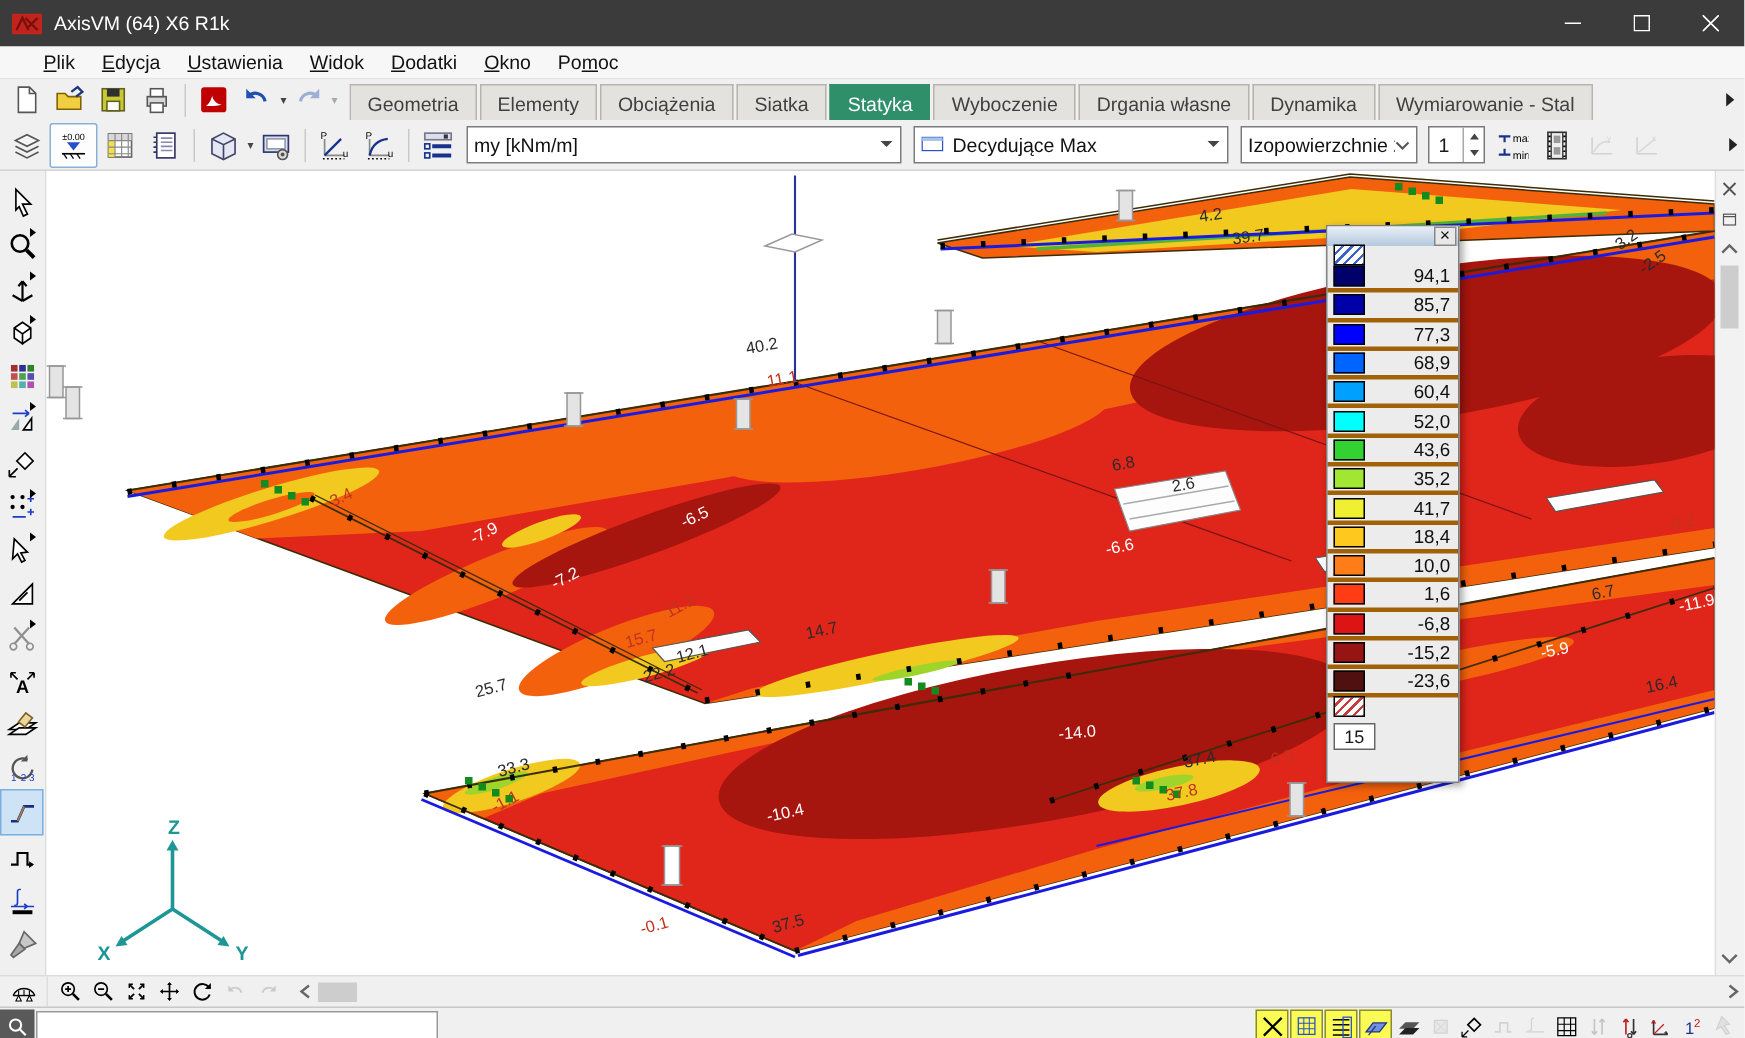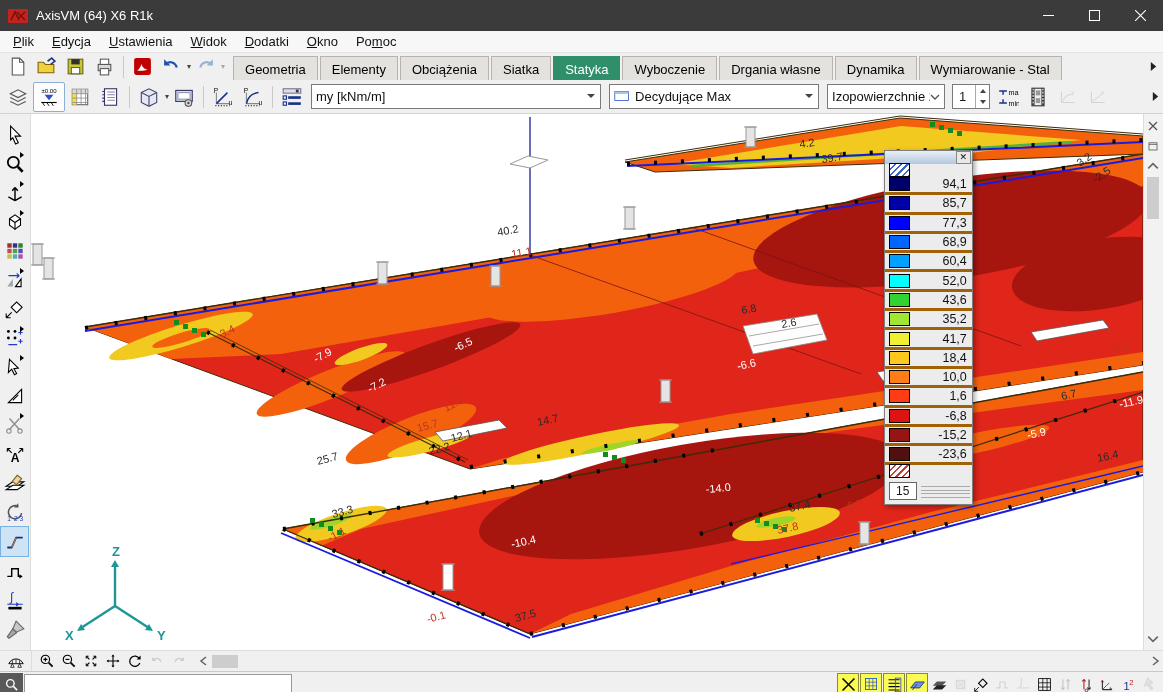--- a/index.html
+++ b/index.html
@@ -7,34 +7,34 @@
        background:#f0f0f0;font-size:13px;color:#1a1a1a;user-select:none;}
   svg{display:block}
   
   #titlebar{height:31px;background:var(--titlebar,#3b3b3b);display:flex;align-items:center;color:#fff;}
   #applogo{width:20px;height:14px;margin:0 8px 0 8px;}
   #titletext{font-size:13px;}
   #wincontrols{margin-left:auto;display:flex;height:100%;}
   .winbtn{width:46px;height:100%;display:flex;align-items:center;justify-content:center;}
   .winbtn svg{width:11px;height:11px;}
   
-  #menubar{height:21px;background:#f7f7f7;display:flex;align-items:center;padding-left:4px;border-bottom:1px solid #e3e3e3;}
+  #menubar{height:21px;background:#f7f7f7;display:flex;align-items:center;padding-left:20px;border-bottom:1px solid #e3e3e3;}
   .menuitem{padding:0 9px;color:#111;}
   .menuitem u{text-decoration:underline;}
   
   #row1{height:27px;display:flex;align-items:center;background:#f0f0f0;}
   #filebar{display:flex;align-items:center;padding-left:3px;}
   .tbtn{width:29px;height:25px;display:flex;align-items:center;justify-content:center;position:relative;}
   .tbtn svg{width:21px;height:21px;}
   .vsep{width:1px;height:22px;background:#c9c9c9;margin:0 4px;}
   .dd{font-size:8px;color:#444;margin-left:1px;}
   .disabled{filter:grayscale(1) opacity(.42);}
   #tabbar{display:flex;align-items:flex-end;height:100%;margin-left:8px;flex:1;overflow:hidden;}
   .tab{height:21px;padding:2px 11px 0 11px;background:#e4e2df;border:1px solid #b8b3ac;border-bottom:none;
-       margin-right:2px;display:flex;align-items:center;white-space:nowrap;font-size:13px;color:#000000;}
+       margin-right:2px;display:flex;align-items:center;white-space:nowrap;font-size:13px;color:#404040;}
   .tab.active{background:var(--tabgreen,#2f8f6b);color:#fff;border-color:var(--tabgreen,#2f8f6b);}
   #taboverflow{width:14px;height:21px;display:flex;align-items:center;color:#333;}
   
   #row2{height:33px;display:flex;align-items:center;background:#f0f0f0;border-bottom:1px solid #d2d2d2;padding-left:3px;}
   .tbtn2{width:30px;height:28px;display:flex;align-items:center;justify-content:center;}
   .tbtn2 svg{width:22px;height:22px;}
   .tbtn2.pressed{background:#fdfdfd;border:1px solid #8ab0d8;border-radius:2px;}
   .combo{height:23px;background:#fff;border:1px solid #7a7a7a;display:flex;align-items:center;
          padding:0 4px;margin:0 4px;font-size:13px;color:#111;}
   .combo .cicon{width:16px;height:13px;margin-right:5px;flex:0 0 auto;}
@@ -65,21 +65,21 @@
   #legendtitle{height:13px;background:linear-gradient(#e9eff7,#b3c8de);display:flex;justify-content:flex-end;align-items:center;}
   #legendclose{width:13px;height:11px;margin-right:1px;border:1px solid #888;background:#e8e8e8;
                display:flex;align-items:center;justify-content:center;font-size:9px;line-height:9px;color:#111;}
   #legendhead{text-align:center;font-size:13px;color:#222;padding:3px 0 4px 0;line-height:16px;}
   .lrow{height:16.3px;display:flex;align-items:center;border-bottom:3px solid #a16207;}
   .lrow.noline{border-bottom:none;height:12px;}
   .swatch{width:19px;height:12px;border:1px solid #000;margin-left:4px;flex:0 0 auto;}
   .hatchb{background:repeating-linear-gradient(135deg,#fff 0 3px,#3c64c8 3px 4.5px);}
   .hatchr{background:repeating-linear-gradient(135deg,#fff 0 3px,#c83c3c 3px 4.5px);}
   .lval{flex:1;text-align:right;padding-right:5px;font-size:12.5px;color:#111;}
-  #legendfoot{display:flex;align-items:flex-end;padding:5px 2px 4px 4px;}
+  #legendfoot{display:flex;align-items:flex-start;padding:5px 2px 4px 4px;flex-direction:column;}
   #levelbox{width:26px;height:16px;border:1px solid #666;background:#fff;text-align:center;font-size:12px;line-height:16px;}
   #grip{flex:1;margin-left:4px;}
   #grip div{border-top:1px solid #aaa;margin:2.5px 0;}
   
   .lb{font-size:11px;}
   .lb.d{fill:#2b2b2b;}
   .lb.r{fill:#c0341f;}
   .lb.w{fill:#ffffff;}
   
   #bottomrow{height:20px;display:flex;align-items:center;background:#f0f0f0;border-top:1px solid #ddd;}

